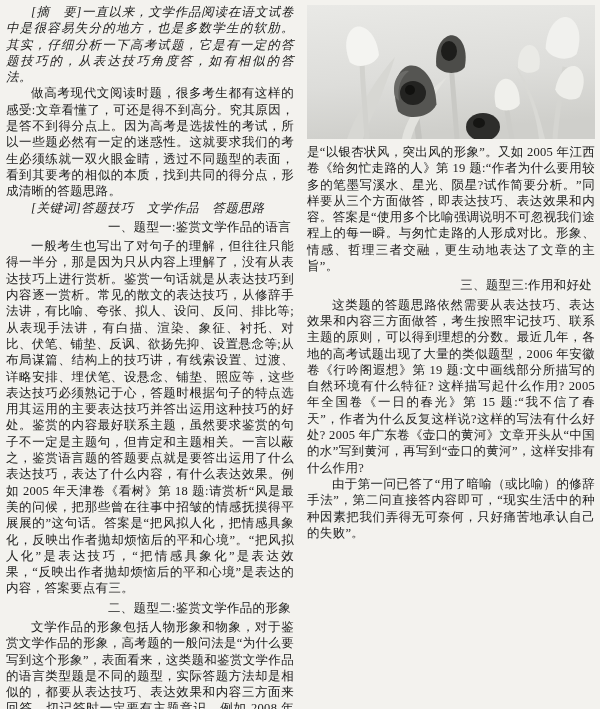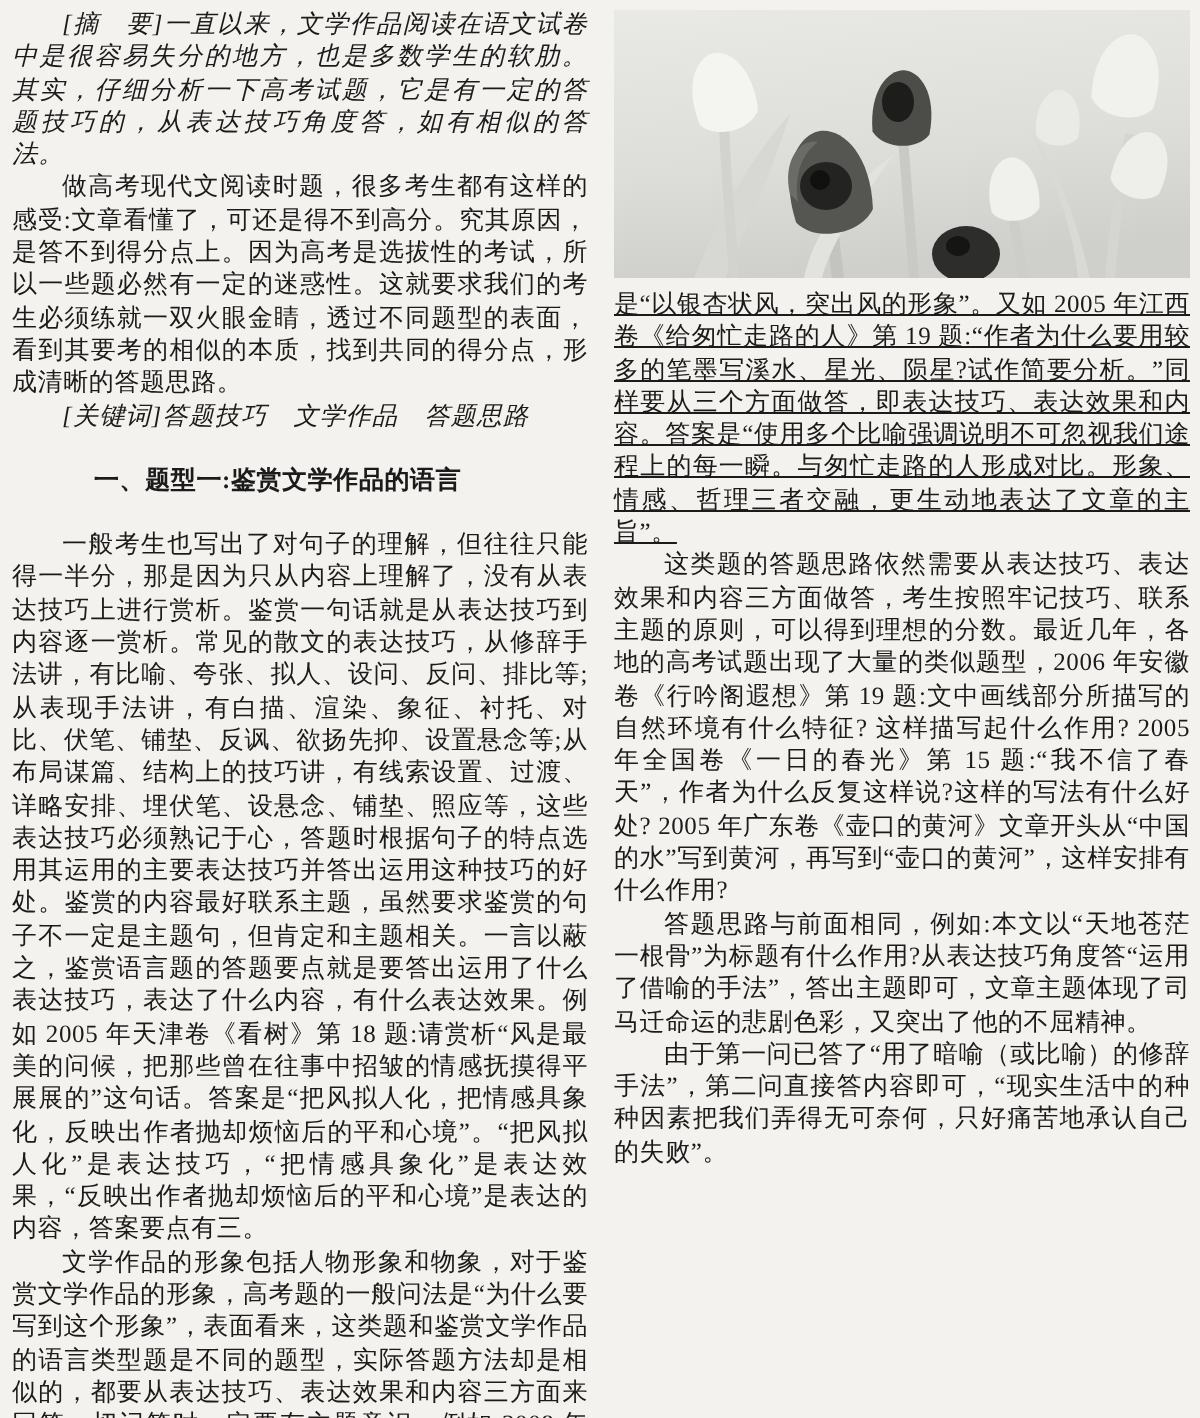--- a/index.html
+++ b/index.html
@@ -9,41 +9,42 @@
     display:flex;gap:13px;padding:4px 6px;
     font-family:"Liberation Serif","DejaVu Serif",serif;
     overflow:hidden;
   }
   .col{width:288px;flex:0 0 288px;}
   .par{
     margin:0;font-size:12.5px;line-height:16.3px;
     text-align:justify;text-indent:2em;
     letter-spacing:0.3px;
   }
-  .noindent{text-indent:0;text-decoration:underline;}
+  .noindent{text-indent:0;}
   .hd{
-    margin:16px;font-size:12.5px;line-height:16.3px;
-    font-weight:bold;text-indent:2em;text-align:left;
+    margin:3px;font-size:12.5px;line-height:16.3px;
+    font-weight:normal;text-indent:2em;text-align:right;
     letter-spacing:0.3px;
   }
   .kai{font-style:italic;letter-spacing:0.6px;}
   .photo-wrap{width:288px;height:134px;margin:1px 0 5px 0;}
   .photo-wrap svg{display:block;width:288px;height:134px;}
 </style>
 </head>
 <body>
 
 <div class="page">
 
   <div class="col">
     <p class="par kai"><span>[摘　要]</span><span>一直以来，文学作品阅读在语文试卷中是很容易失分的地方，也是多数学生的软肋。其实，仔细分析一下高考试题，它是有一定的答题技巧的，从表达技巧角度答，如有相似的答法。</span></p>
     <p class="par">做高考现代文阅读时题，很多考生都有这样的感受:文章看懂了，可还是得不到高分。究其原因，是答不到得分点上。因为高考是选拔性的考试，所以一些题必然有一定的迷惑性。这就要求我们的考生必须练就一双火眼金睛，透过不同题型的表面，看到其要考的相似的本质，找到共同的得分点，形成清晰的答题思路。</p>
     <p class="par kai"><span>[关键词]</span><span>答题技巧　文学作品　答题思路</span></p>
     <h3 class="hd">一、题型一:鉴赏文学作品的语言</h3>
     <p class="par">一般考生也写出了对句子的理解，但往往只能得一半分，那是因为只从内容上理解了，没有从表达技巧上进行赏析。鉴赏一句话就是从表达技巧到内容逐一赏析。常见的散文的表达技巧，从修辞手法讲，有比喻、夸张、拟人、设问、反问、排比等;从表现手法讲，有白描、渲染、象征、衬托、对比、伏笔、铺垫、反讽、欲扬先抑、设置悬念等;从布局谋篇、结构上的技巧讲，有线索设置、过渡、详略安排、埋伏笔、设悬念、铺垫、照应等，这些表达技巧必须熟记于心，答题时根据句子的特点选用其运用的主要表达技巧并答出运用这种技巧的好处。鉴赏的内容最好联系主题，虽然要求鉴赏的句子不一定是主题句，但肯定和主题相关。一言以蔽之，鉴赏语言题的答题要点就是要答出运用了什么表达技巧，表达了什么内容，有什么表达效果。例如 2005 年天津卷《看树》第 18 题:请赏析“风是最美的问候，把那些曾在往事中招皱的情感抚摸得平展展的”这句话。答案是“把风拟人化，把情感具象化，反映出作者抛却烦恼后的平和心境”。“把风拟人化”是表达技巧，“把情感具象化”是表达效果，“反映出作者抛却烦恼后的平和心境”是表达的内容，答案要点有三。</p>
+    <h3 class="hd">二、题型二:鉴赏文学作品的形象</h3>
     <p class="par">文学作品的形象包括人物形象和物象，对于鉴赏文学作品的形象，高考题的一般问法是“为什么要写到这个形象”，表面看来，这类题和鉴赏文学作品的语言类型题是不同的题型，实际答题方法却是相似的，都要从表达技巧、表达效果和内容三方面来回答，切记答时一定要有主题意识。例如 2008 年福建卷《吟风》第 11 题:“为什么作者在文章开头写了一盆银杏?”答案是“写银杏是为了引出风。从而以有形写无形，以银杏状风，突出风的形象”。答案中“写银杏是为了引出风”是紧扣主题从内容方面回答，“以有形写无形”是表达技巧，表达效果</p>
   </div>
 
   <div class="col">
 
     <div class="photo-wrap">
       <svg viewBox="0 0 288 134" preserveAspectRatio="none">
         <defs>
           <linearGradient id="bgGrad" x1="0" y1="0" x2="0.2" y2="1">
             <stop offset="0" stop-color="#e9e9e6"></stop>
@@ -76,19 +77,19 @@
         <ellipse cx="106" cy="88" rx="13" ry="12" fill="#232321"></ellipse>
         <ellipse cx="103" cy="85" rx="5" ry="5" fill="#11110f"></ellipse>
         <path d="M88,92 C84,74 94,64 102,66 C94,72 90,82 92,96 Z" fill="#6b6b68"></path>
 
         <ellipse cx="176" cy="122" rx="17" ry="14" fill="#2d2d2b"></ellipse>
         <ellipse cx="172" cy="118" rx="6" ry="5" fill="#151513"></ellipse>
       </svg>
     </div>
 
     <p class="par noindent">是“以银杏状风，突出风的形象”。又如 2005 年江西卷《给匆忙走路的人》第 19 题:“作者为什么要用较多的笔墨写溪水、星光、陨星?试作简要分析。”同样要从三个方面做答，即表达技巧、表达效果和内容。答案是“使用多个比喻强调说明不可忽视我们途程上的每一瞬。与匆忙走路的人形成对比。形象、情感、哲理三者交融，更生动地表达了文章的主旨”。</p>
+    <h3 class="hd">三、题型三:作用和好处</h3>
     <p class="par">这类题的答题思路依然需要从表达技巧、表达效果和内容三方面做答，考生按照牢记技巧、联系主题的原则，可以得到理想的分数。最近几年，各地的高考试题出现了大量的类似题型，2006 年安徽卷《行吟阁遐想》第 19 题:文中画线部分所描写的自然环境有什么特征? 这样描写起什么作用? 2005 年全国卷《一日的春光》第 15 题:“我不信了春天”，作者为什么反复这样说?这样的写法有什么好处? 2005 年广东卷《壶口的黄河》文章开头从“中国的水”写到黄河，再写到“壶口的黄河”，这样安排有什么作用?</p>
-    <p class="par">答题思路与前面相同，例如:本文以“天地苍茫一根骨”为标题有什么作用?从表达技巧角度答“运用了借喻的手法”，答出主题即可，文章主题体现了司马迁命运的悲剧色彩，又突出了他的不屈精神。</p>
     <p class="par">由于第一问已答了“用了暗喻（或比喻）的修辞手法”，第二问直接答内容即可，“现实生活中的种种因素把我们弄得无可奈何，只好痛苦地承认自己的失败”。</p>
 
   </div>
 
 </div>
 
 </body></html>

